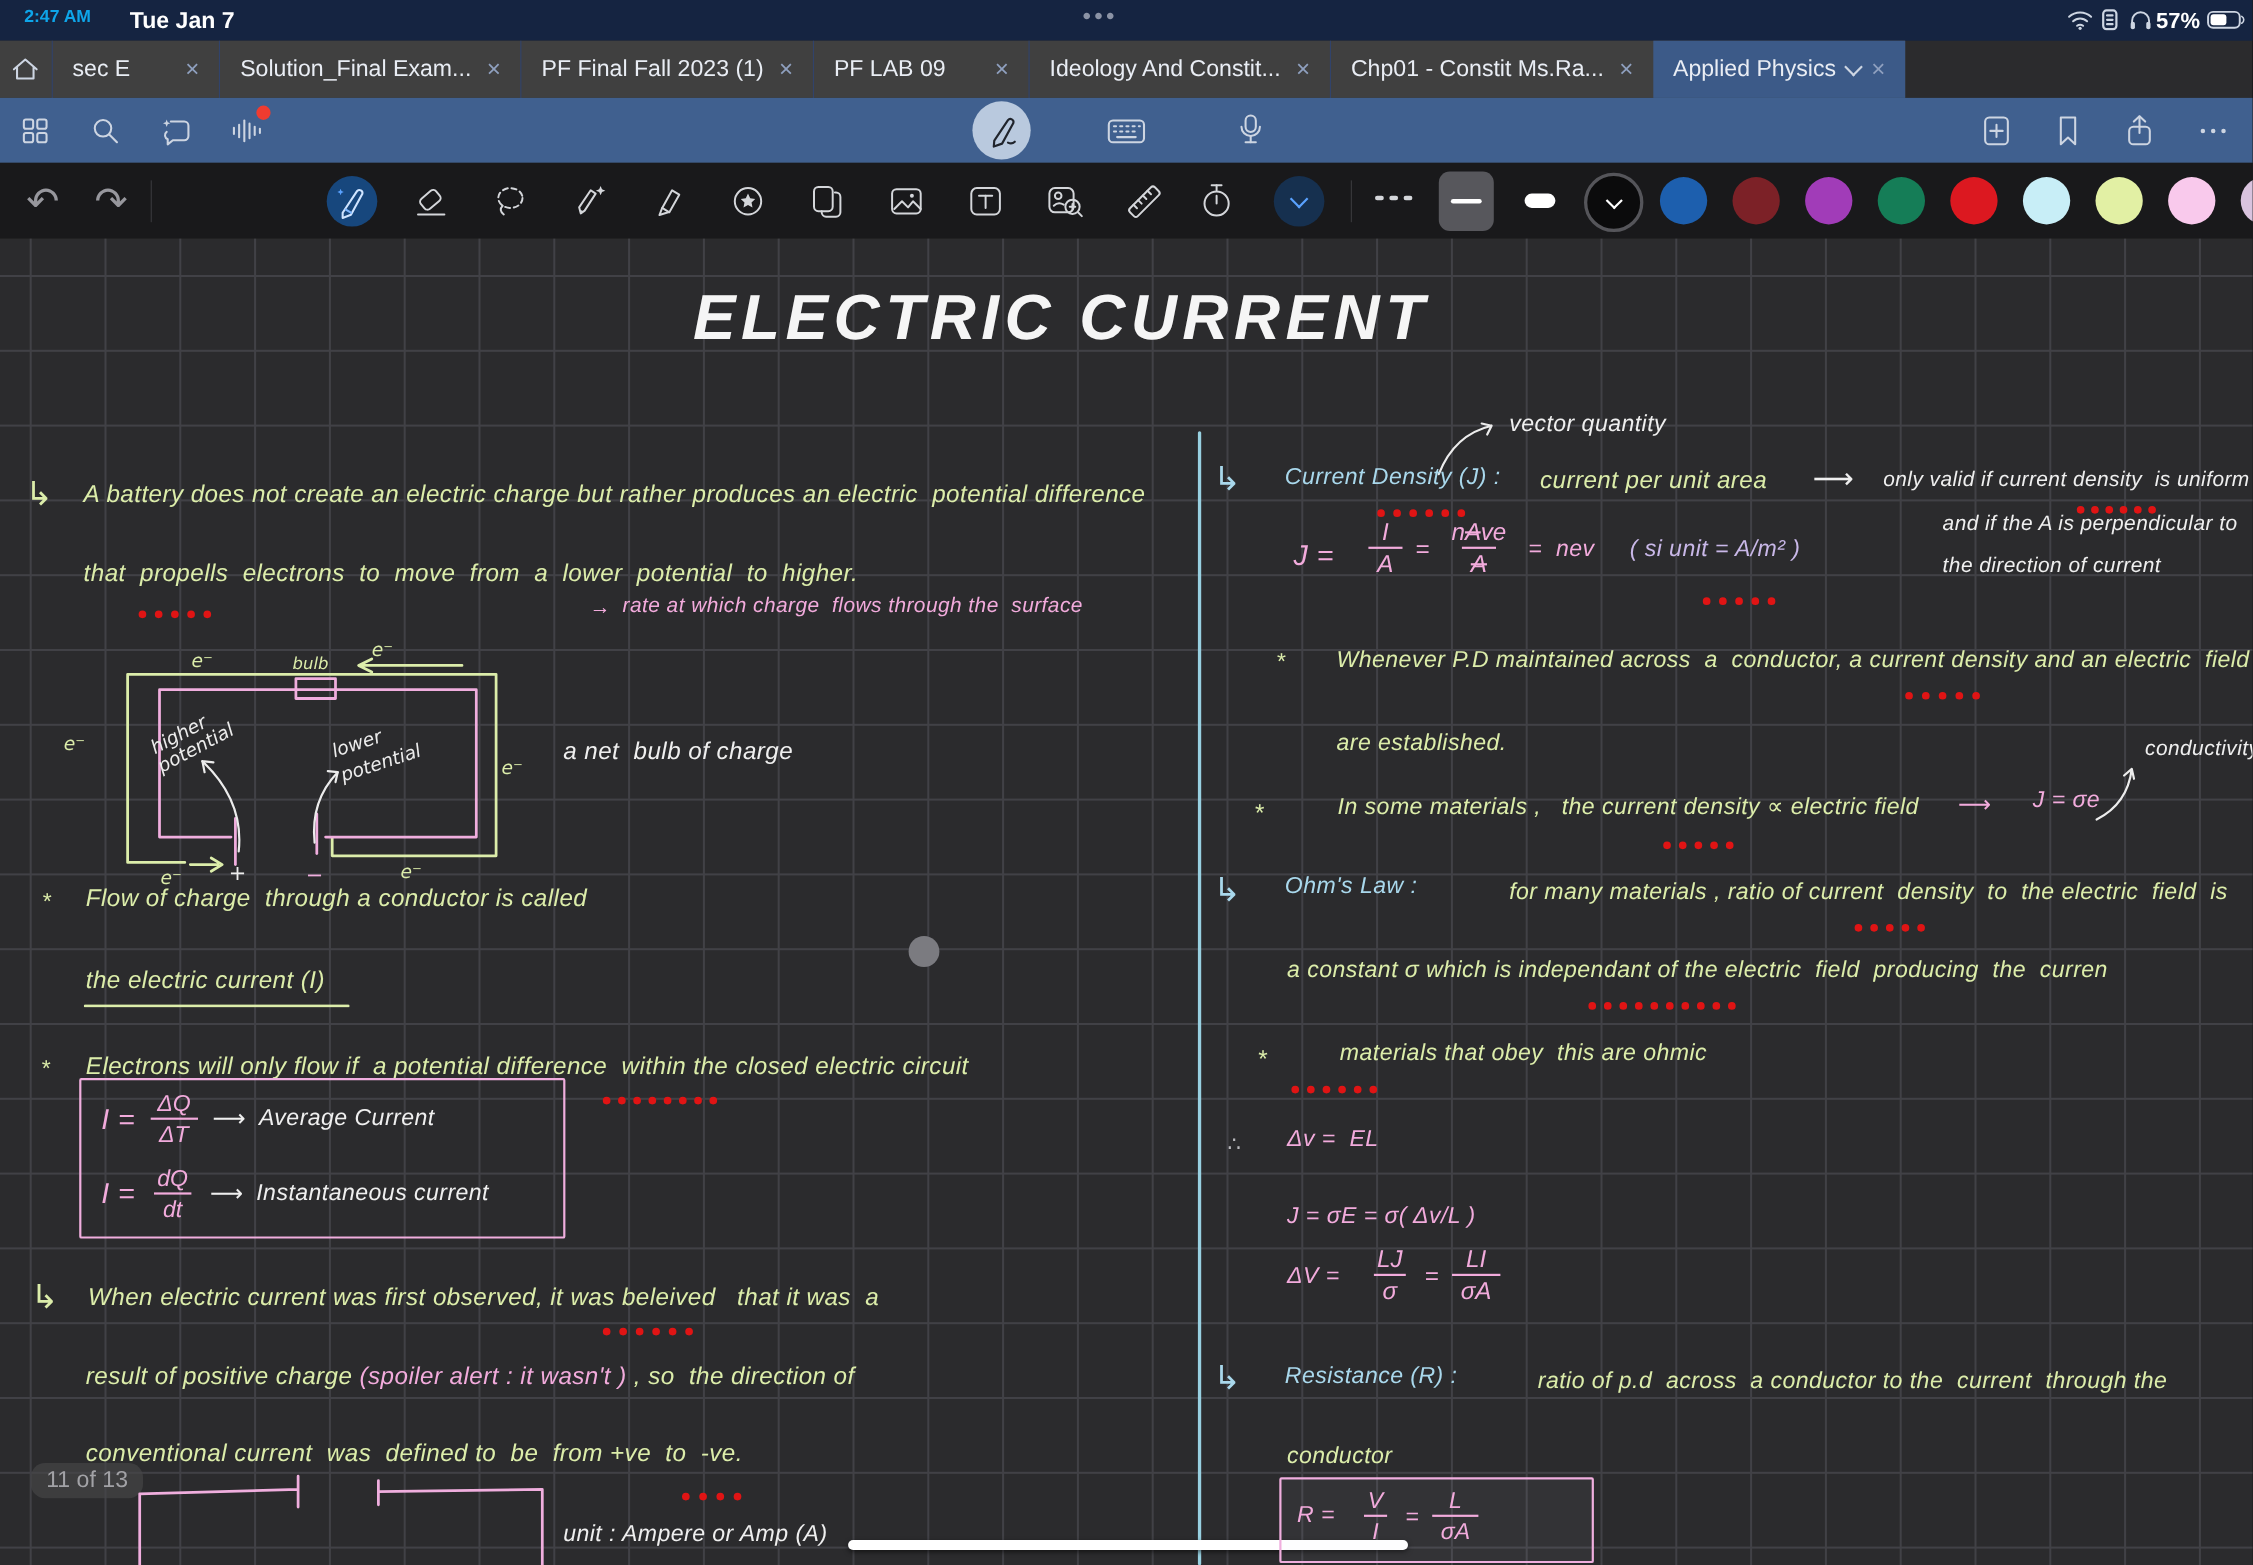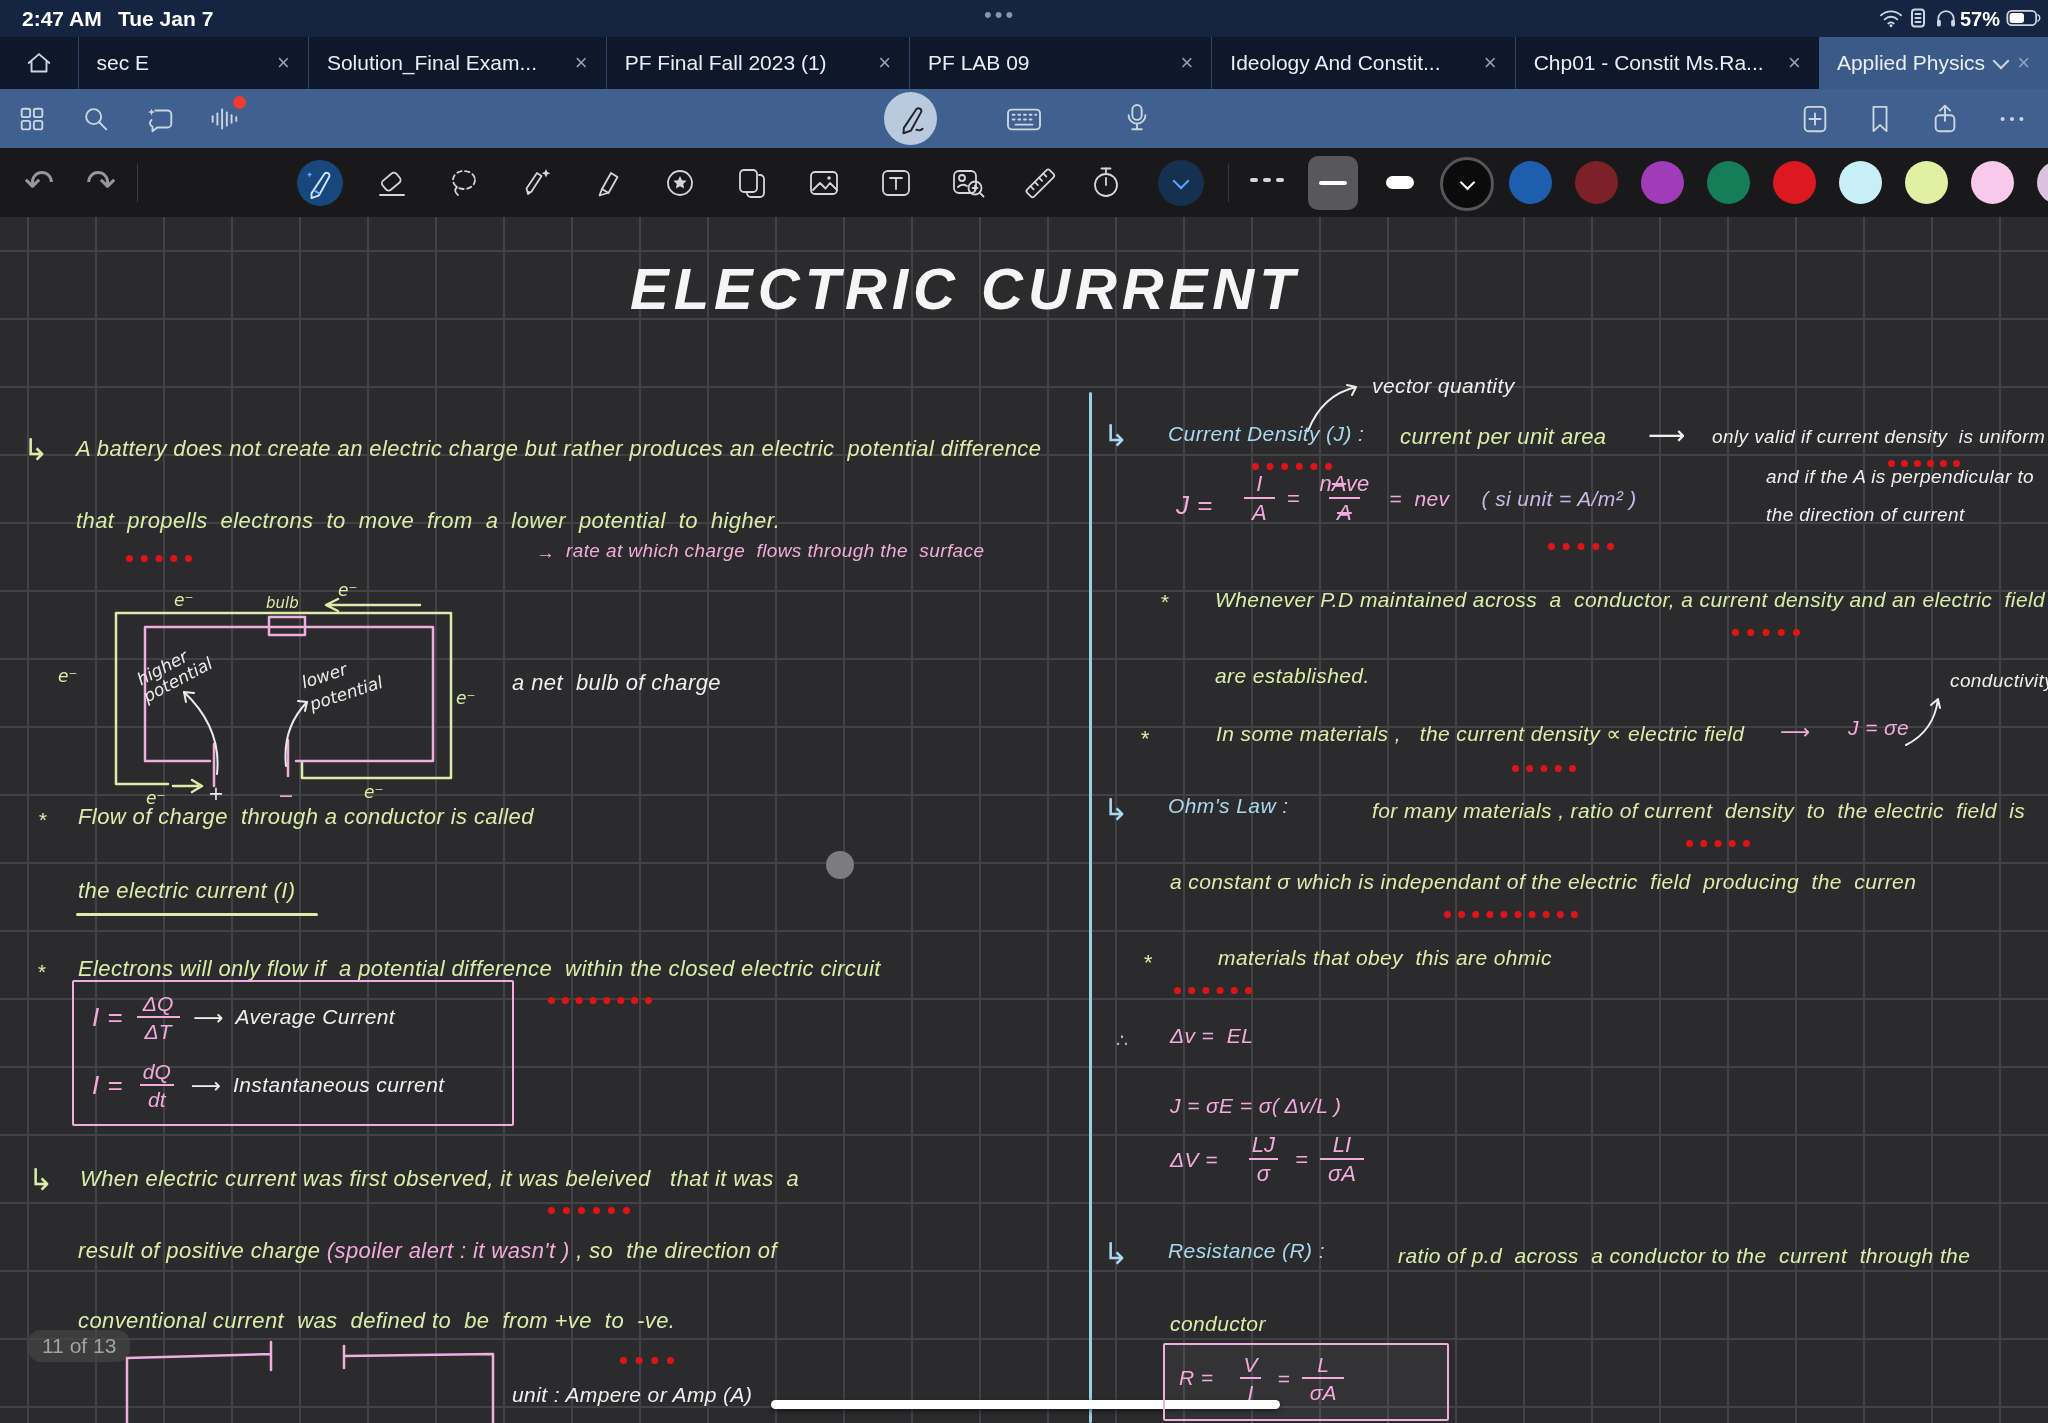--- a/index.html
+++ b/index.html
@@ -5,28 +5,28 @@
   html,body{margin:0;padding:0;background:#000;}
   #screen{position:relative;width:2048px;height:1423px;overflow:hidden;
     font-family:"Liberation Sans","DejaVu Sans",sans-serif;background:#2b2b2d;color:#e8ecf2;}
   .abs{position:absolute;}
   svg{display:block;}
   .ico{stroke:#cdd5e2;fill:none;stroke-width:2;stroke-linecap:round;stroke-linejoin:round;}
   .ti{stroke:#d4d6da;fill:none;stroke-width:1.8;stroke-linecap:round;stroke-linejoin:round;}
 
   
   #status{left:0;top:0;width:2048px;height:37px;background:#152441;}
-  #status .time{position:absolute;left:22px;top:7px;font-size:21px;font-weight:bold;color:#ffffff;}
+  #status .time{position:absolute;left:22px;top:7px;font-size:16px;font-weight:bold;color:#0ea5e9;}
   #status .date{position:absolute;left:118px;top:7px;font-size:21px;font-weight:600;color:#fff;}
   #status .mdots{position:absolute;left:984px;top:2px;font-size:22px;color:#8b93a5;letter-spacing:3px;}
   #status .pct{position:absolute;left:1964px;top:8px;font-size:20px;font-weight:600;color:#fff;}
   #status .pct{left:1960px;}
 
   
-  #tabbar{left:0;top:37px;width:2048px;height:52px;background:#0f172a;display:flex;align-items:stretch;}
+  #tabbar{left:0;top:37px;width:1732px;height:52px;background:#404040;display:flex;align-items:stretch;}
   .homebtn{width:84px;display:flex;align-items:center;justify-content:center;}
   .tab{position:relative;display:flex;align-items:center;border-left:1px solid #31436b;padding:0 14px 0 18px;}
   .tab .lbl{font-size:21px;color:#e9edf4;white-space:nowrap;overflow:hidden;flex:1;}
   .tab .x{color:#8fa0bf;font-size:22px;margin-left:10px;padding:0 4px;}
   .tab.active{background:#3c5a88;border-left:none;}
   .chev{display:inline-block;width:10px;height:10px;border-right:2px solid #cdd5e2;border-bottom:2px solid #cdd5e2;transform:rotate(45deg);margin:0 6px 4px 10px;}
 
   
   #toolbar{left:0;top:89px;width:2048px;height:59px;background:#40608f;}
   .tb{position:absolute;top:11px;width:40px;height:38px;display:flex;align-items:center;justify-content:center;}

